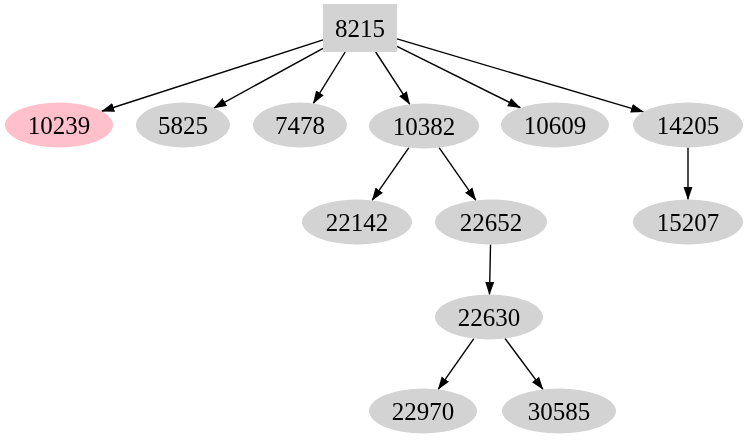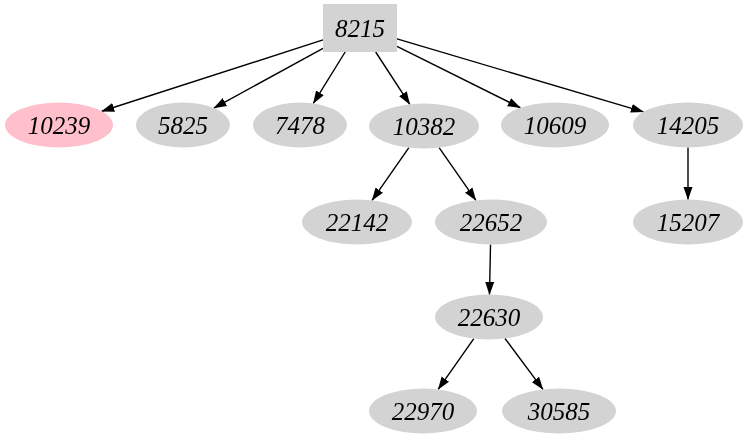--- a/index.html
+++ b/index.html
@@ -6,21 +6,20 @@
     margin: 0;
     padding: 0;
     background: #ffffff;
   }
   #canvas-wrap {
     position: relative;
     width: 746px;
     height: 443px;
     background: #ffffff;
     overflow: hidden;
-    font-style: italic;
   }
   svg text {
     font-family: "Liberation Serif", "DejaVu Serif", serif;
     font-size: 25px;
     fill: #000000;
   }
 </style>
 </head>
 <body>
 

